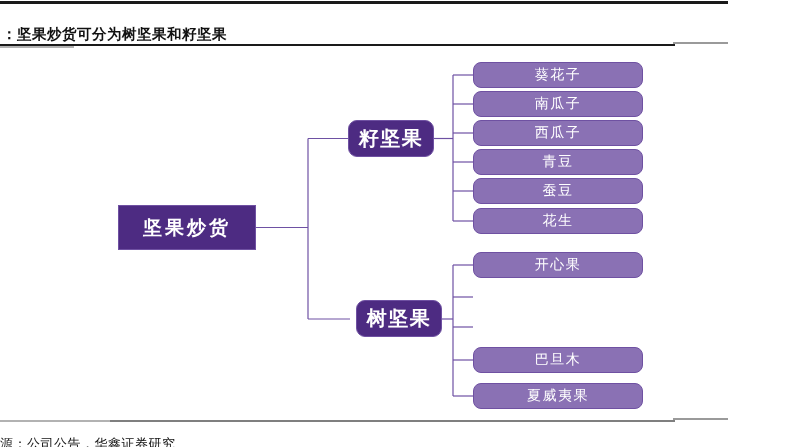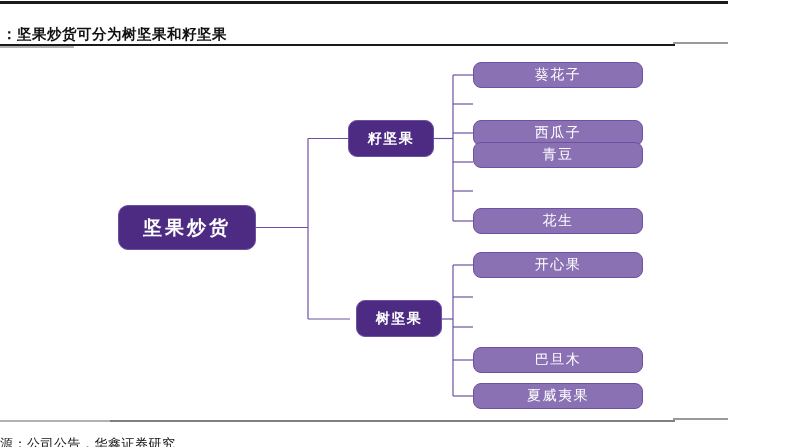--- a/index.html
+++ b/index.html
@@ -66,29 +66,29 @@
   
   .node {
     position: absolute;
     display: flex; align-items: center; justify-content: center;
     color: #ffffff; white-space: nowrap;
   }
   .node-root {
     left: 118px; top: 205px; width: 138px; height: 45px;
     background: var(--accent-dark);
     border: 1px solid var(--accent-border);
-    border-radius: 10px;
+    border-radius: 0;
     font-size: 19px; font-weight: bold; letter-spacing: 3px;
   }
   .node-branch {
     width: 86px; height: 37px;
     background: var(--accent-dark);
     border: 1px solid var(--accent-border);
     border-radius: 9px;
-    font-size: 14px; font-weight: bold; letter-spacing: 1.5px;
+    font-size: 20px; font-weight: bold; letter-spacing: 1.5px;
   }
   .branch-seed { left: 348px; top: 120px; }
   .branch-tree { left: 356px; top: 300px; }
   .node-leaf {
     left: 473px; width: 170px; height: 26px;
     background: var(--accent-light);
     border: 1px solid var(--accent-border);
     border-radius: 8px;
     font-size: 14px; letter-spacing: 1.5px;
   }
@@ -132,22 +132,24 @@
     <line x1="453" y1="360" x2="473" y2="360"></line>
     <line x1="453" y1="396" x2="473" y2="396"></line>
   </svg>
 
   <div class="node node-root">坚果炒货</div>
 
   <div class="node node-branch branch-seed">籽坚果</div>
   <div class="node node-branch branch-tree">树坚果</div>
 
   <div class="node node-leaf" style="top:62px">葵花子</div>
+  <div class="node node-leaf" style="top:91px">南瓜子</div>
   <div class="node node-leaf" style="top:120px">西瓜子</div>
-  <div class="node node-leaf" style="top:142px">青豆</div>
+  <div class="node node-leaf" style="top:149px">青豆</div>
+  <div class="node node-leaf" style="top:178px">蚕豆</div>
   <div class="node node-leaf" style="top:208px">花生</div>
 
   <div class="node node-leaf" style="top:252px">开心果</div>
   <div class="node node-leaf" style="top:383px">夏威夷果</div>
   <div class="node node-leaf" style="top:347px">巴旦木</div>
 
   <div class="bottom-rule-main"></div>
   <div class="bottom-rule-left"></div>
   <div class="bottom-rule-right"></div>
 

